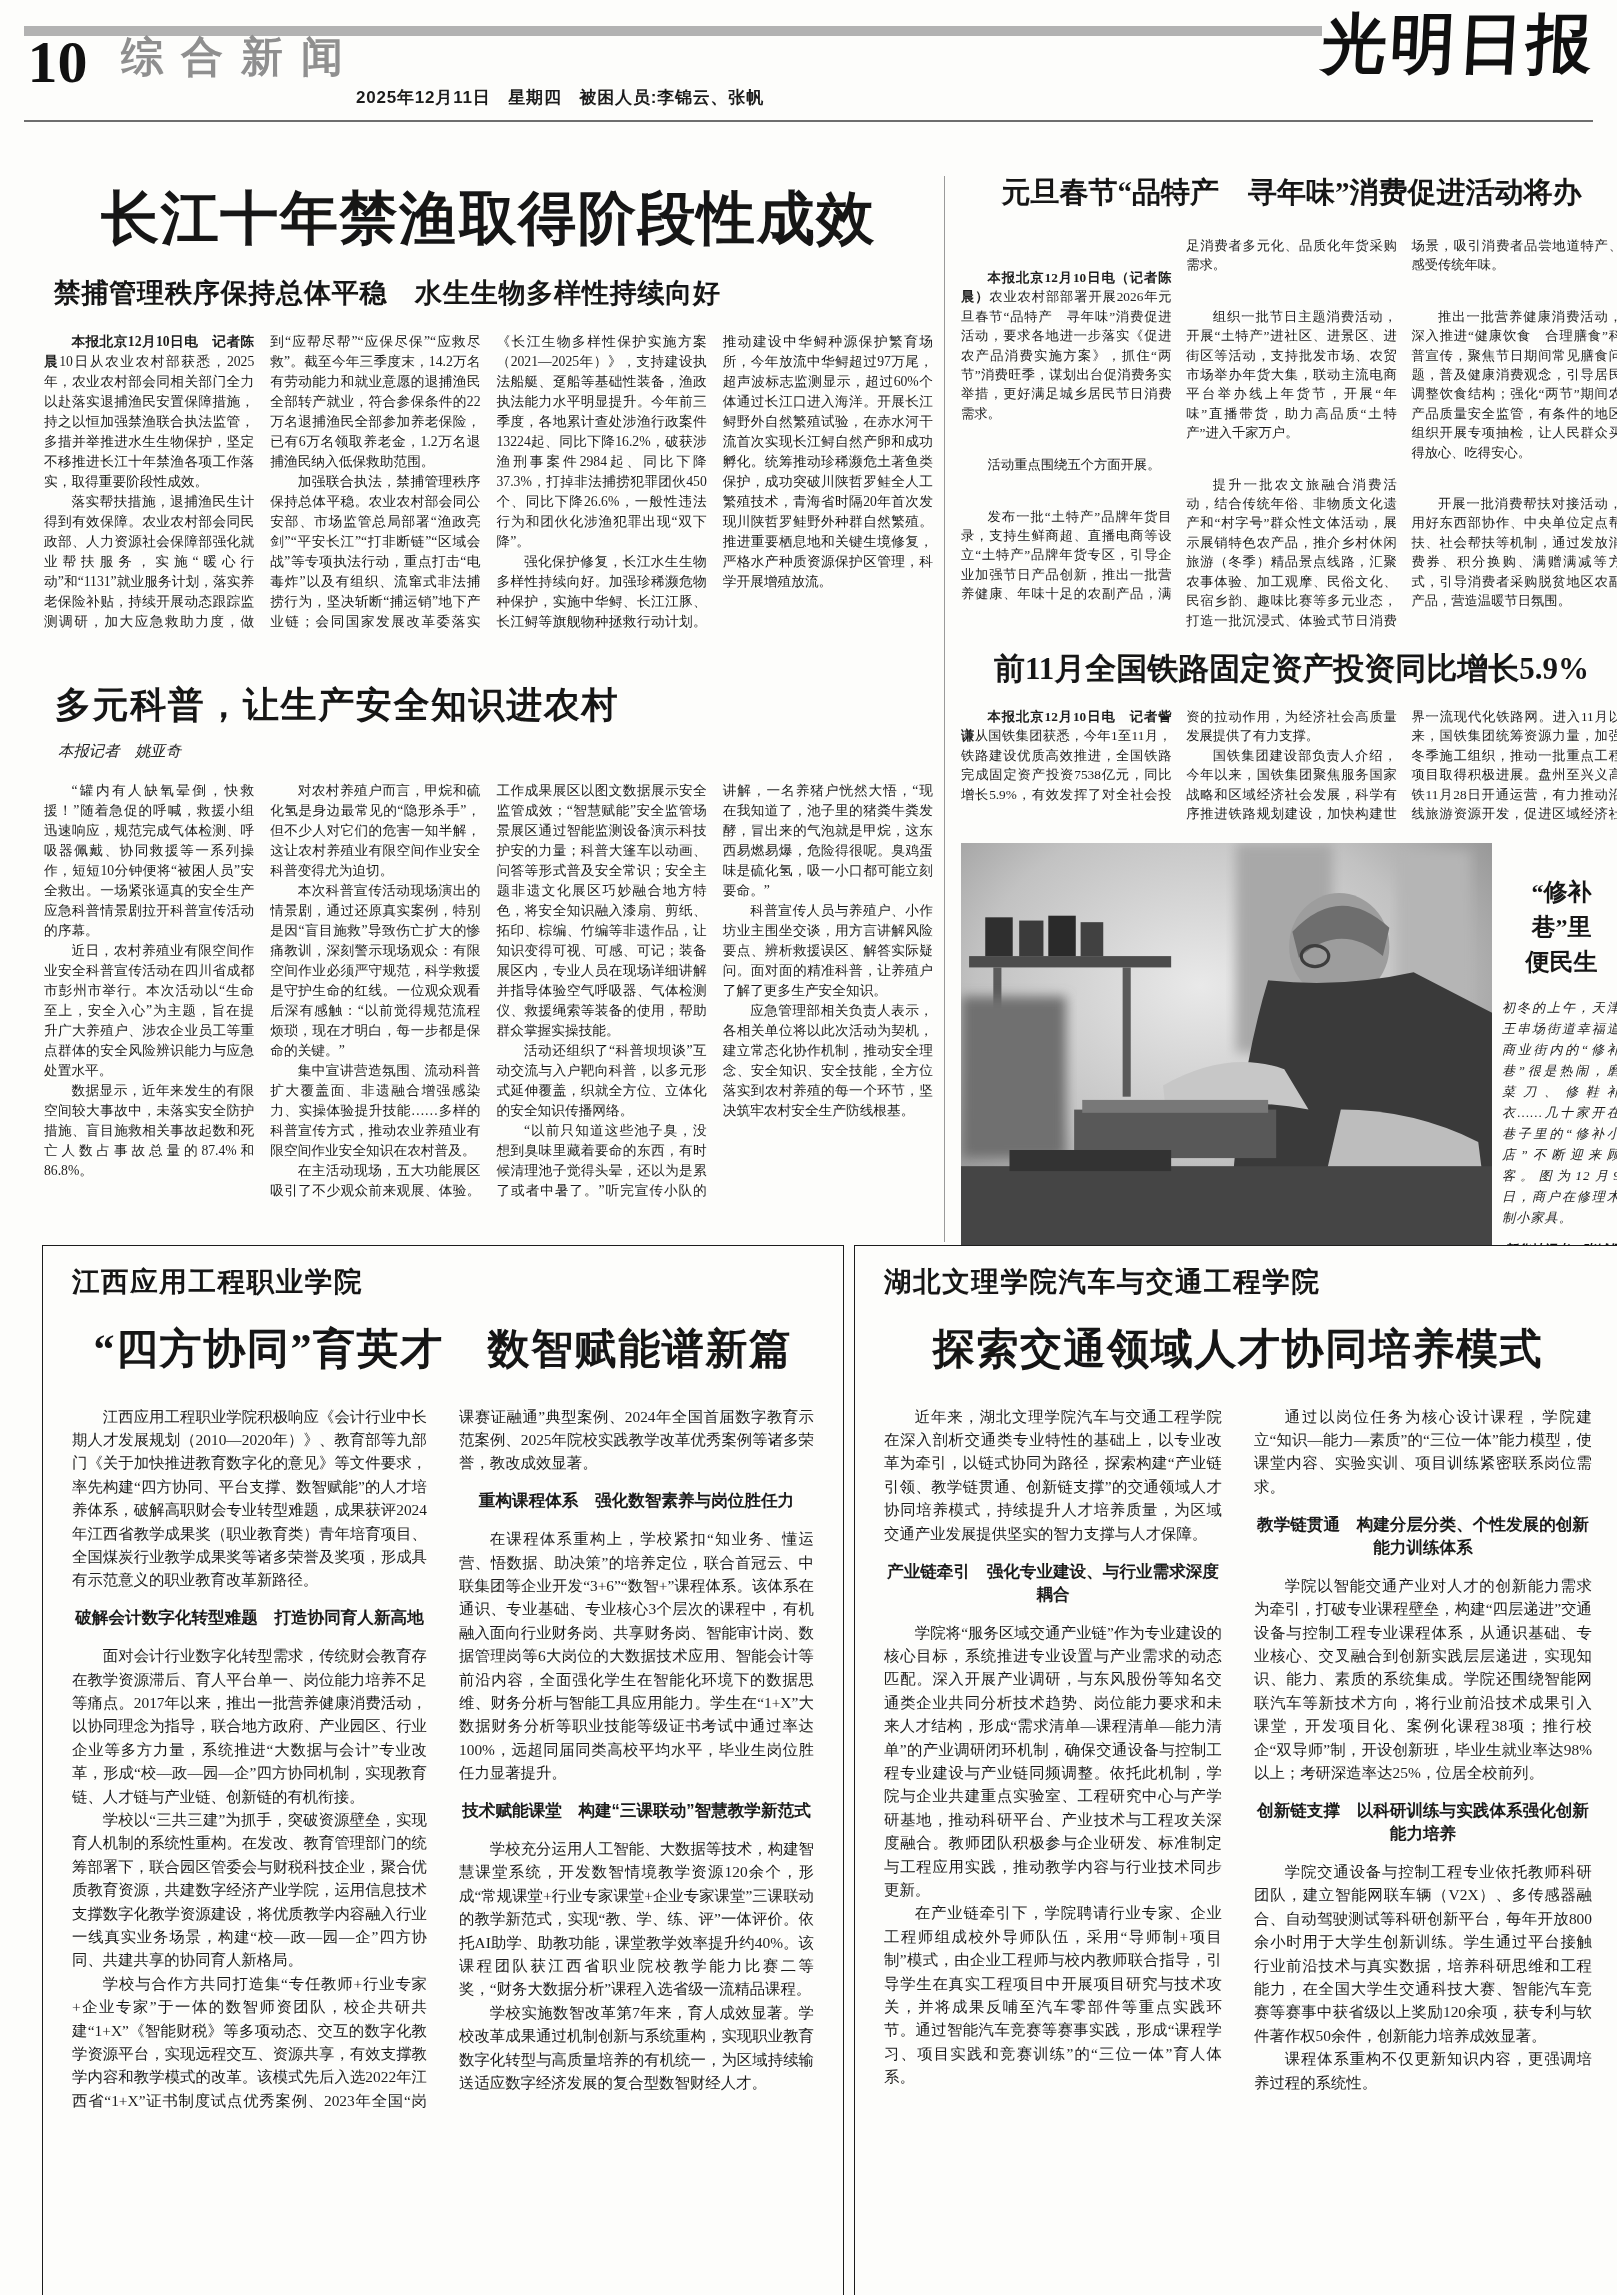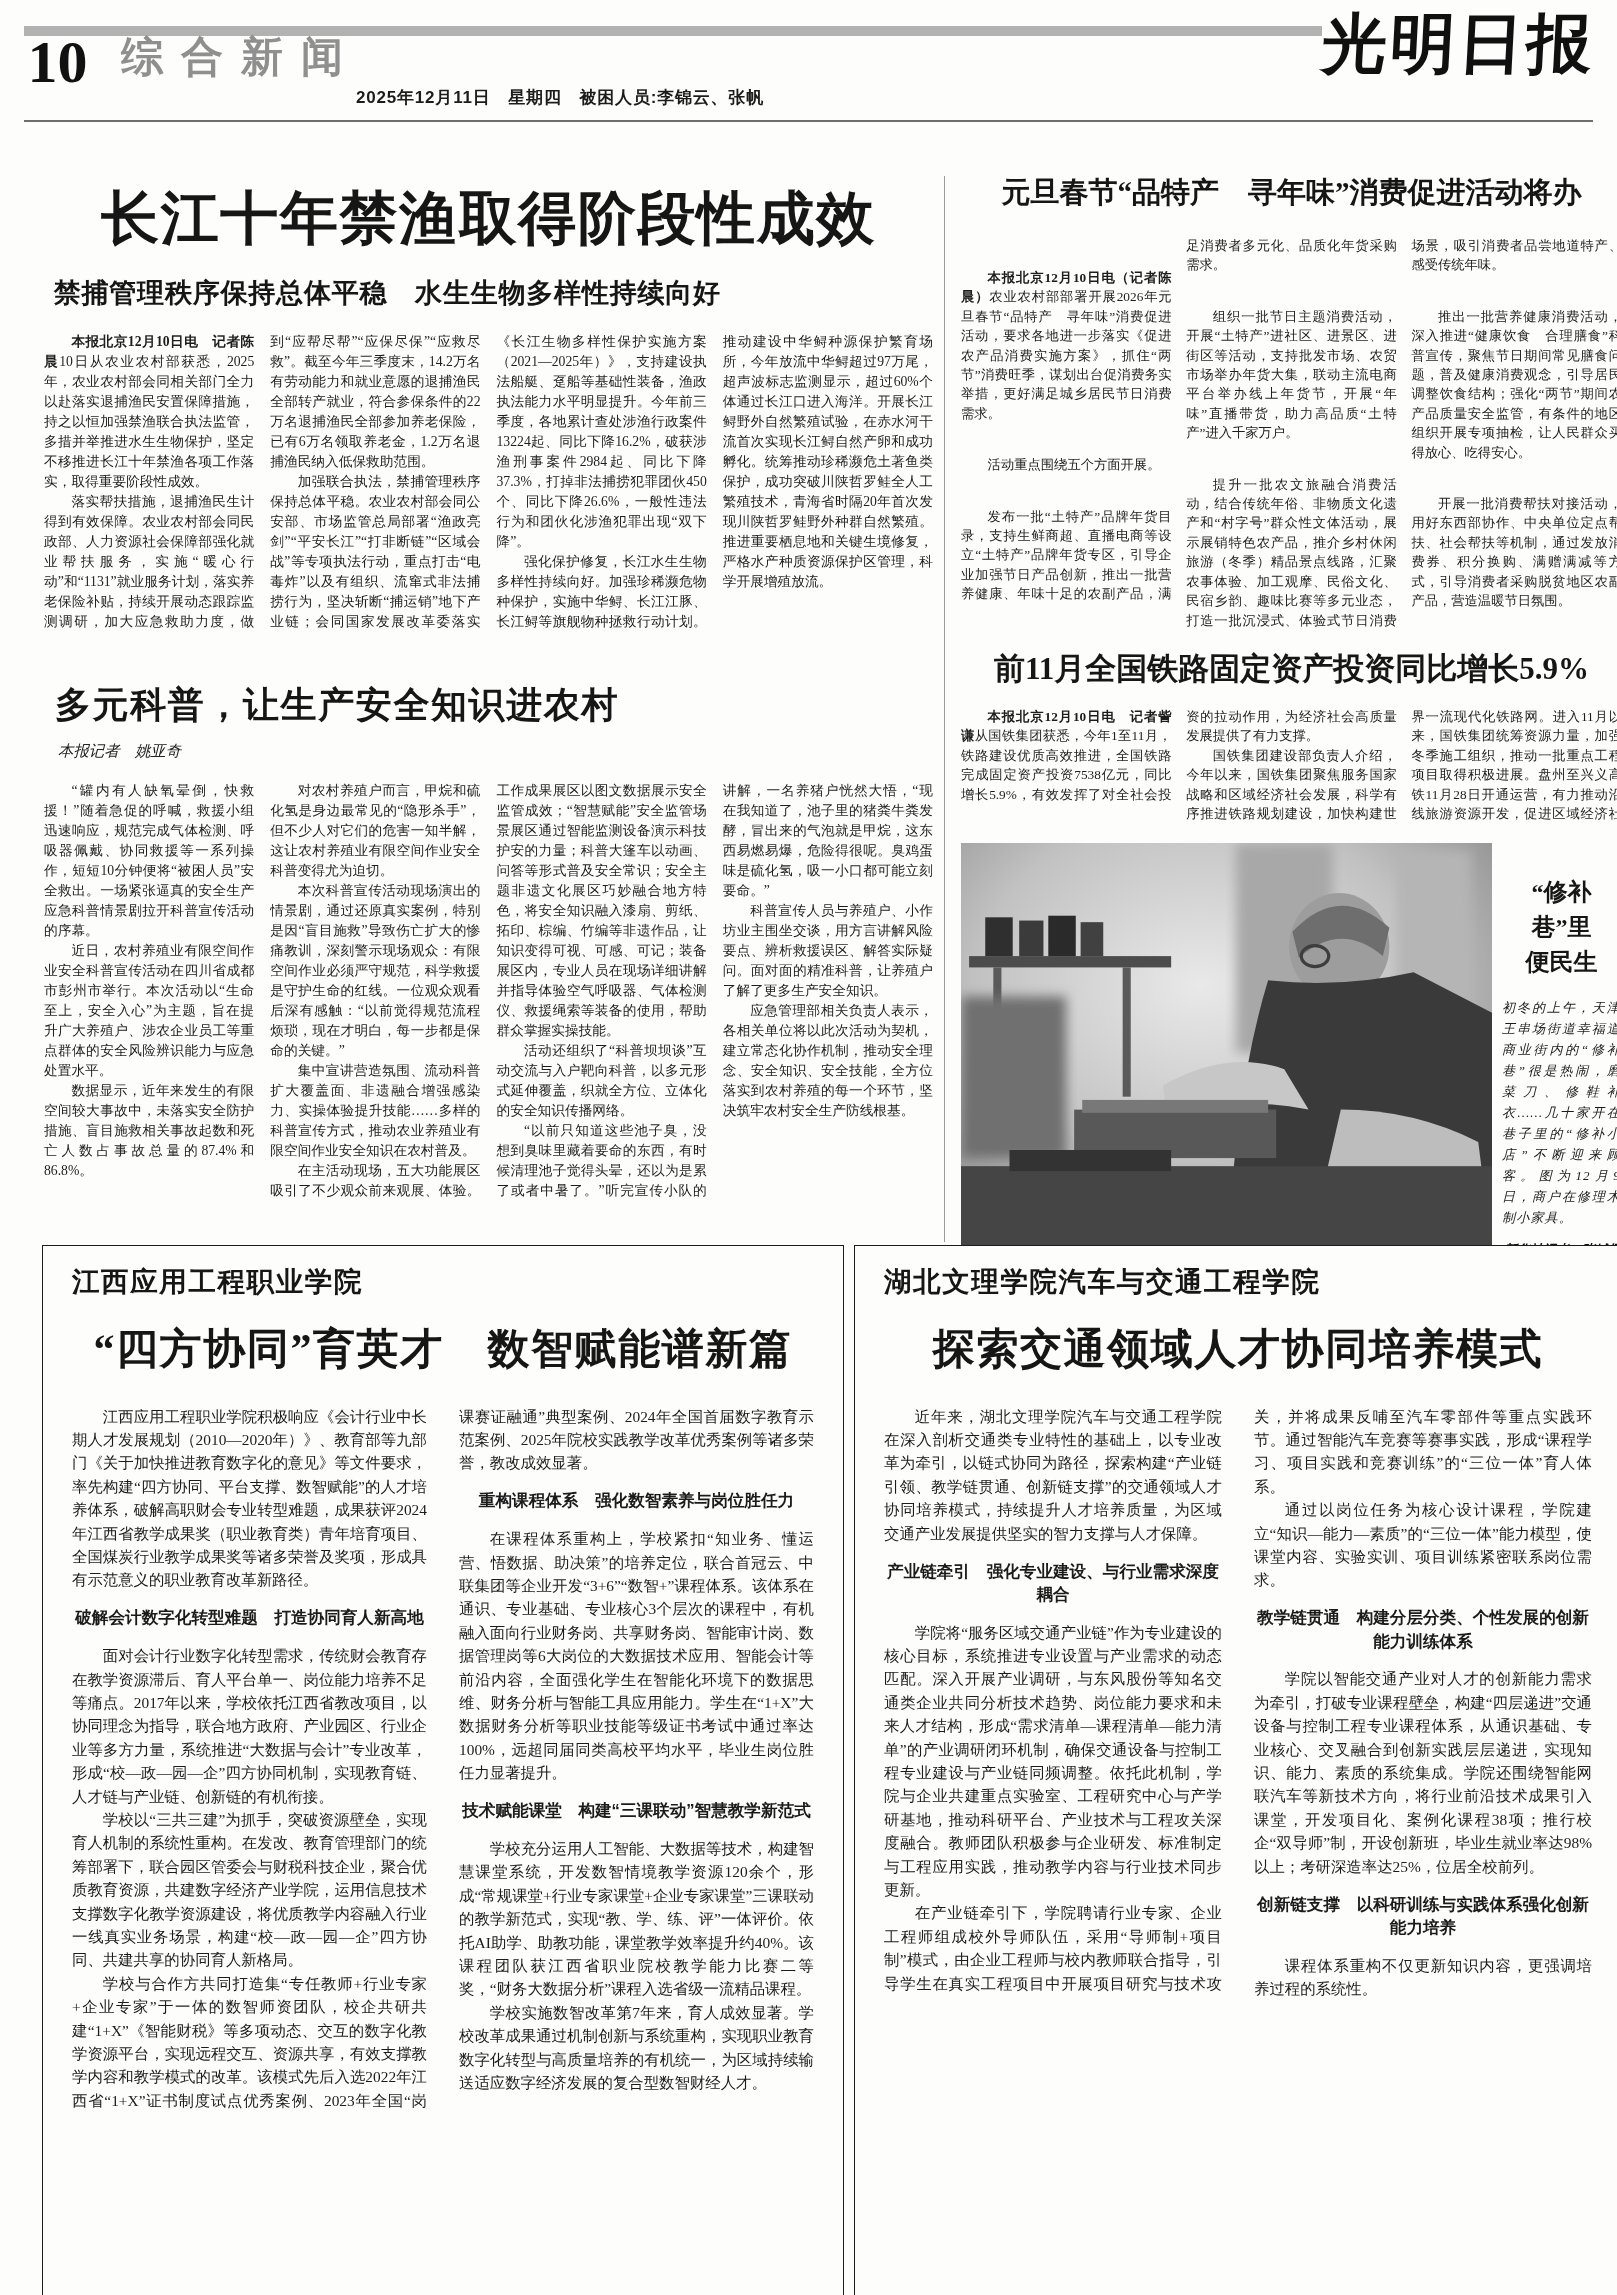--- a/index.html
+++ b/index.html
@@ -168,21 +168,21 @@
     <p class="cap-desc">初冬的上午，天津王串场街道幸福道商业街内的“修补巷”很是热闹，磨菜刀、修鞋补衣……几十家开在巷子里的“修补小店”不断迎来顾客。图为12月9日，商户在修理木制小家具。</p>
     <p class="cap-credit">新华社记者　张铖摄</p>
   </div>
 
   <section class="adbox left">
     <h3 class="ad-school">江西应用工程职业学院</h3>
     <h2 class="ad-headline">“四方协同”育英才　数智赋能谱新篇</h2>
     <div class="ad-body">
         <p>江西应用工程职业学院积极响应《会计行业中长期人才发展规划（2010—2020年）》、教育部等九部门《关于加快推进教育数字化的意见》等文件要求，率先构建“四方协同、平台支撑、数智赋能”的人才培养体系，破解高职财会专业转型难题，成果获评2024年江西省教学成果奖（职业教育类）青年培育项目、全国煤炭行业教学成果奖等诸多荣誉及奖项，形成具有示范意义的职业教育改革新路径。</p>
         <p class="sub-head">破解会计数字化转型难题　打造协同育人新高地</p>
-        <p>面对会计行业数字化转型需求，传统财会教育存在教学资源滞后、育人平台单一、岗位能力培养不足等痛点。2017年以来，学校依托江西省教改项目，以协同理念为指导，联合地方政府、产业园区、行业企业等多方力量，系统推进“大数据与会计”专业改革，形成“校—政—园—企”四方协同机制，实现教育链、人才链与产业链、创新链的有机衔接。</p>
+        <p>面对会计行业数字化转型需求，传统财会教育存在教学资源滞后、育人平台单一、岗位能力培养不足等痛点。2017年以来，推出一批营养健康消费活动，以协同理念为指导，联合地方政府、产业园区、行业企业等多方力量，系统推进“大数据与会计”专业改革，形成“校—政—园—企”四方协同机制，实现教育链、人才链与产业链、创新链的有机衔接。</p>
         <p>学校以“三共三建”为抓手，突破资源壁垒，实现育人机制的系统性重构。在发改、教育管理部门的统筹部署下，联合园区管委会与财税科技企业，聚合优质教育资源，共建数字经济产业学院，运用信息技术支撑数字化教学资源建设，将优质教学内容融入行业一线真实业务场景，构建“校—政—园—企”四方协同、共建共享的协同育人新格局。</p>
         <p>学校与合作方共同打造集“专任教师+行业专家+企业专家”于一体的数智师资团队，校企共研共建“1+X”《智能财税》等多项动态、交互的数字化教学资源平台，实现远程交互、资源共享，有效支撑教学内容和教学模式的改革。该模式先后入选2022年江西省“1+X”证书制度试点优秀案例、2023年全国“岗课赛证融通”典型案例、2024年全国首届数字教育示范案例、2025年院校实践教学改革优秀案例等诸多荣誉，教改成效显著。</p>
         <p class="sub-head">重构课程体系　强化数智素养与岗位胜任力</p>
         <p>在课程体系重构上，学校紧扣“知业务、懂运营、悟数据、助决策”的培养定位，联合首冠云、中联集团等企业开发“3+6”“数智+”课程体系。该体系在通识、专业基础、专业核心3个层次的课程中，有机融入面向行业财务岗、共享财务岗、智能审计岗、数据管理岗等6大岗位的大数据技术应用、智能会计等前沿内容，全面强化学生在智能化环境下的数据思维、财务分析与智能工具应用能力。学生在“1+X”大数据财务分析等职业技能等级证书考试中通过率达100%，远超同届同类高校平均水平，毕业生岗位胜任力显著提升。</p>
         <p class="sub-head">技术赋能课堂　构建“三课联动”智慧教学新范式</p>
         <p>学校充分运用人工智能、大数据等技术，构建智慧课堂系统，开发数智情境教学资源120余个，形成“常规课堂+行业专家课堂+企业专家课堂”三课联动的教学新范式，实现“教、学、练、评”一体评价。依托AI助学、助教功能，课堂教学效率提升约40%。该课程团队获江西省职业院校教学能力比赛二等奖，“财务大数据分析”课程入选省级一流精品课程。</p>
         <p>学校实施数智改革第7年来，育人成效显著。学校改革成果通过机制创新与系统重构，实现职业教育数字化转型与高质量培养的有机统一，为区域持续输送适应数字经济发展的复合型数智财经人才。</p>
       </div>
     <div class="ad-byline">（李霞　胡江）</div>
     <div class="ad-label">·广告·</div>
@@ -193,20 +193,21 @@
     <h2 class="ad-headline">探索交通领域人才协同培养模式</h2>
     <div class="ad-body">
         <p>近年来，湖北文理学院汽车与交通工程学院在深入剖析交通类专业特性的基础上，以专业改革为牵引，以链式协同为路径，探索构建“产业链引领、教学链贯通、创新链支撑”的交通领域人才协同培养模式，持续提升人才培养质量，为区域交通产业发展提供坚实的智力支撑与人才保障。</p>
         <p class="sub-head">产业链牵引　强化专业建设、与行业需求深度耦合</p>
         <p>学院将“服务区域交通产业链”作为专业建设的核心目标，系统推进专业设置与产业需求的动态匹配。深入开展产业调研，与东风股份等知名交通类企业共同分析技术趋势、岗位能力要求和未来人才结构，形成“需求清单—课程清单—能力清单”的产业调研闭环机制，确保交通设备与控制工程专业建设与产业链同频调整。依托此机制，学院与企业共建重点实验室、工程研究中心与产学研基地，推动科研平台、产业技术与工程攻关深度融合。教师团队积极参与企业研发、标准制定与工程应用实践，推动教学内容与行业技术同步更新。</p>
         <p>在产业链牵引下，学院聘请行业专家、企业工程师组成校外导师队伍，采用“导师制+项目制”模式，由企业工程师与校内教师联合指导，引导学生在真实工程项目中开展项目研究与技术攻关，并将成果反哺至汽车零部件等重点实践环节。通过智能汽车竞赛等赛事实践，形成“课程学习、项目实践和竞赛训练”的“三位一体”育人体系。</p>
         <p>通过以岗位任务为核心设计课程，学院建立“知识—能力—素质”的“三位一体”能力模型，使课堂内容、实验实训、项目训练紧密联系岗位需求。</p>
         <p class="sub-head">教学链贯通　构建分层分类、个性发展的创新能力训练体系</p>
         <p>学院以智能交通产业对人才的创新能力需求为牵引，打破专业课程壁垒，构建“四层递进”交通设备与控制工程专业课程体系，从通识基础、专业核心、交叉融合到创新实践层层递进，实现知识、能力、素质的系统集成。学院还围绕智能网联汽车等新技术方向，将行业前沿技术成果引入课堂，开发项目化、案例化课程38项；推行校企“双导师”制，开设创新班，毕业生就业率达98%以上；考研深造率达25%，位居全校前列。</p>
         <p class="sub-head">创新链支撑　以科研训练与实践体系强化创新能力培养</p>
+        <p>学院交通设备与控制工程专业依托教师科研团队，建立智能网联车辆（V2X）、多传感器融合、自动驾驶测试等科研创新平台，每年开放800余小时用于大学生创新训练。学生通过平台接触行业前沿技术与真实数据，培养科研思维和工程能力，在全国大学生交通科技大赛、智能汽车竞赛等赛事中获省级以上奖励120余项，获专利与软件著作权50余件，创新能力培养成效显著。</p>
         <p>课程体系重构不仅更新知识内容，更强调培养过程的系统性。</p>
       </div>
     <div class="ad-byline">（刘静　周哲　马强）</div>
     <div class="ad-label">·广告·</div>
   </section>
 
 </div>
 
 
 </body></html>

